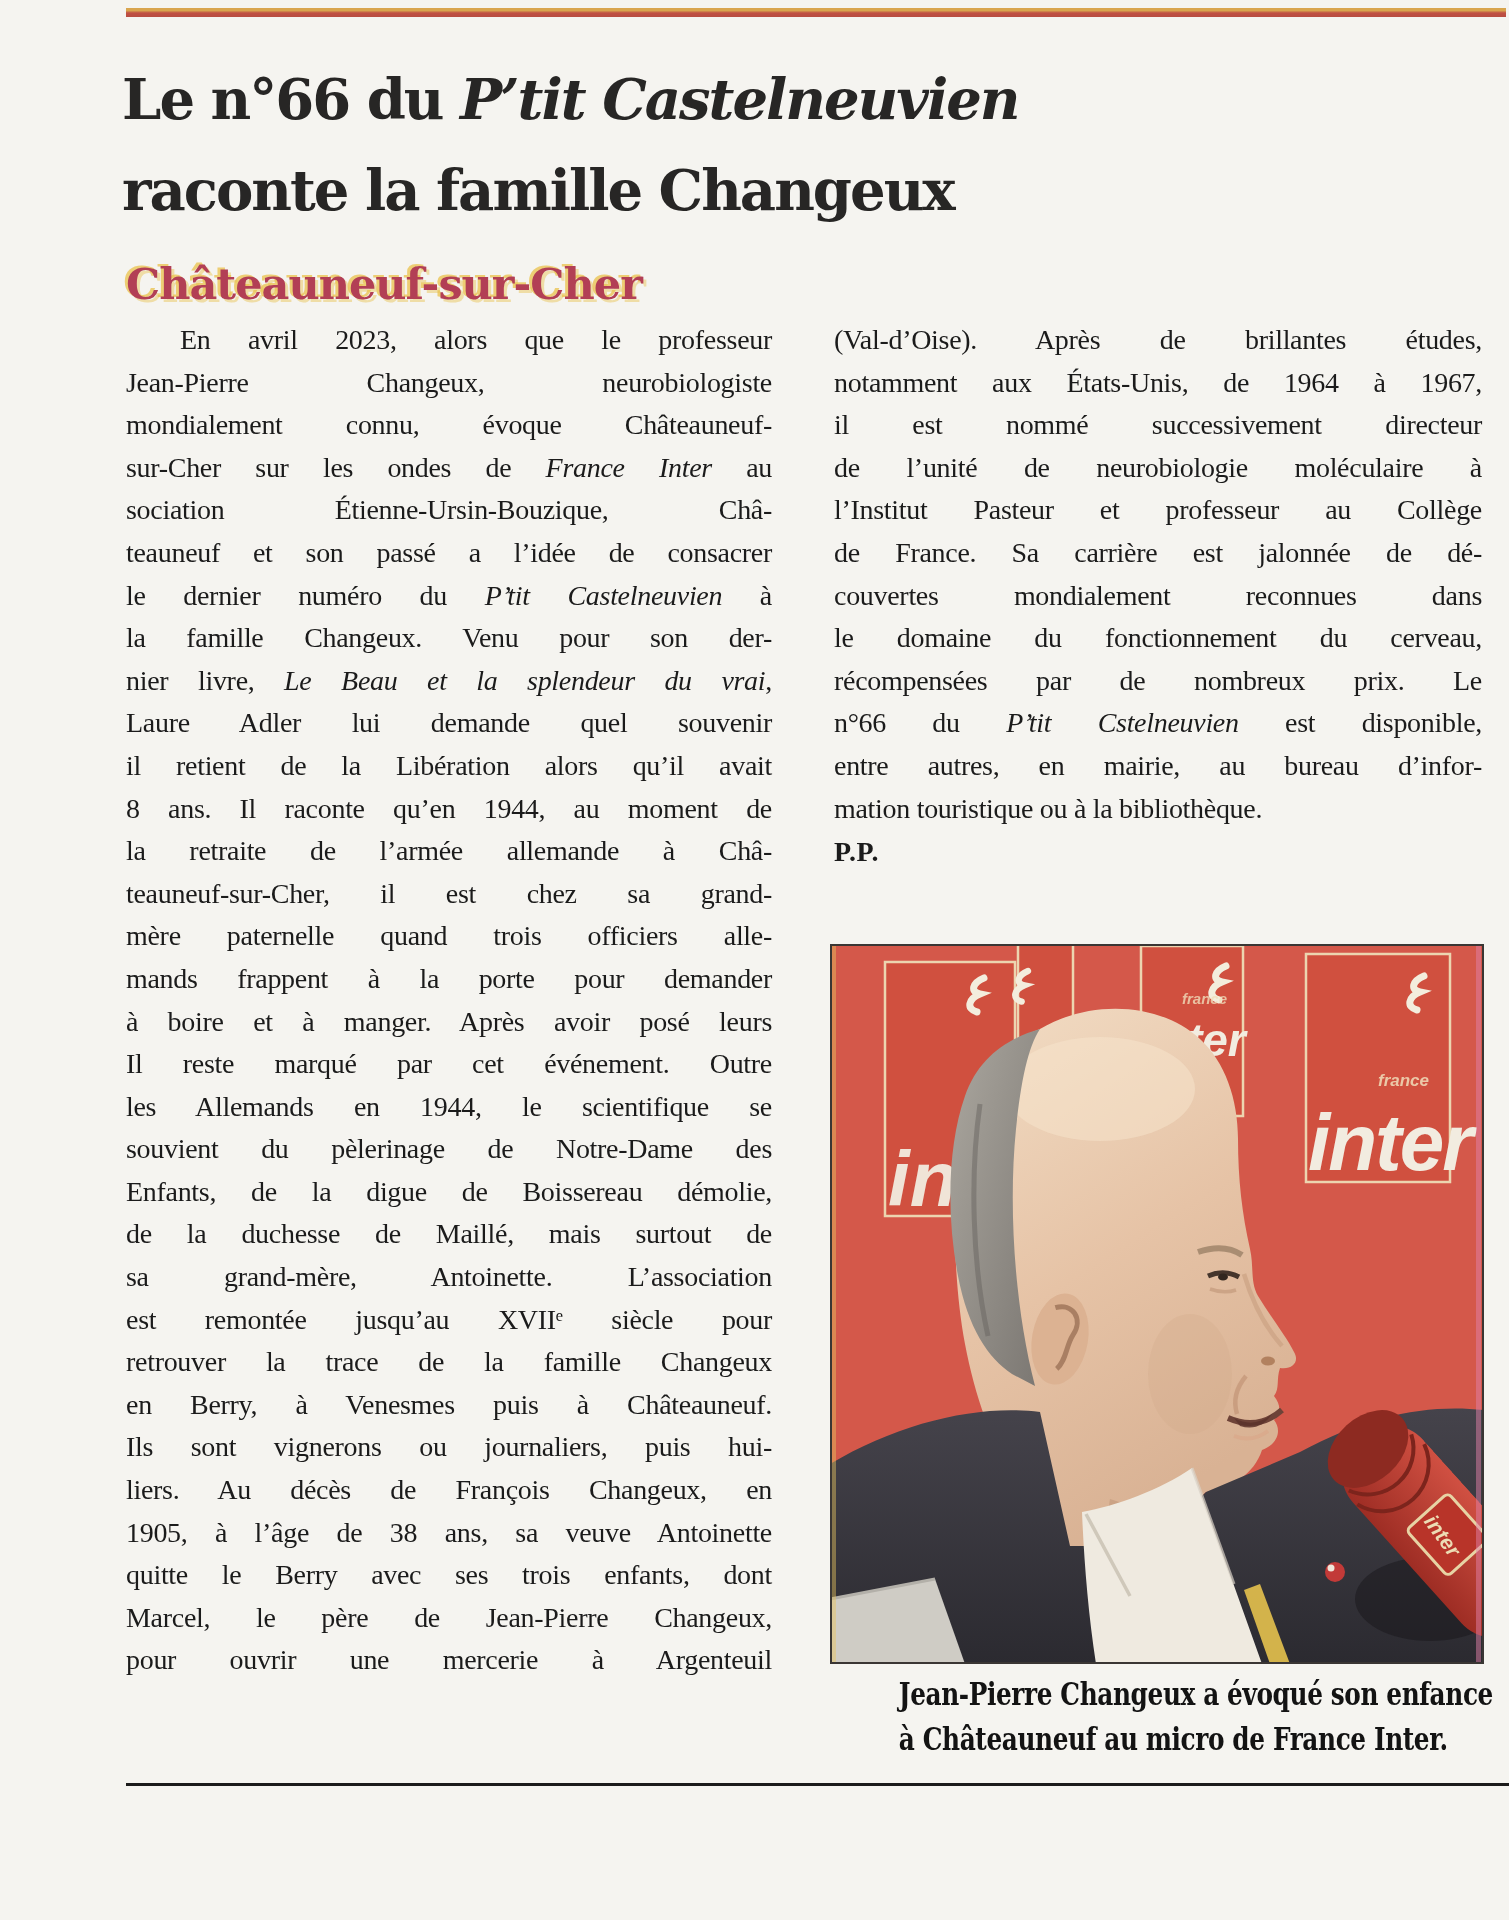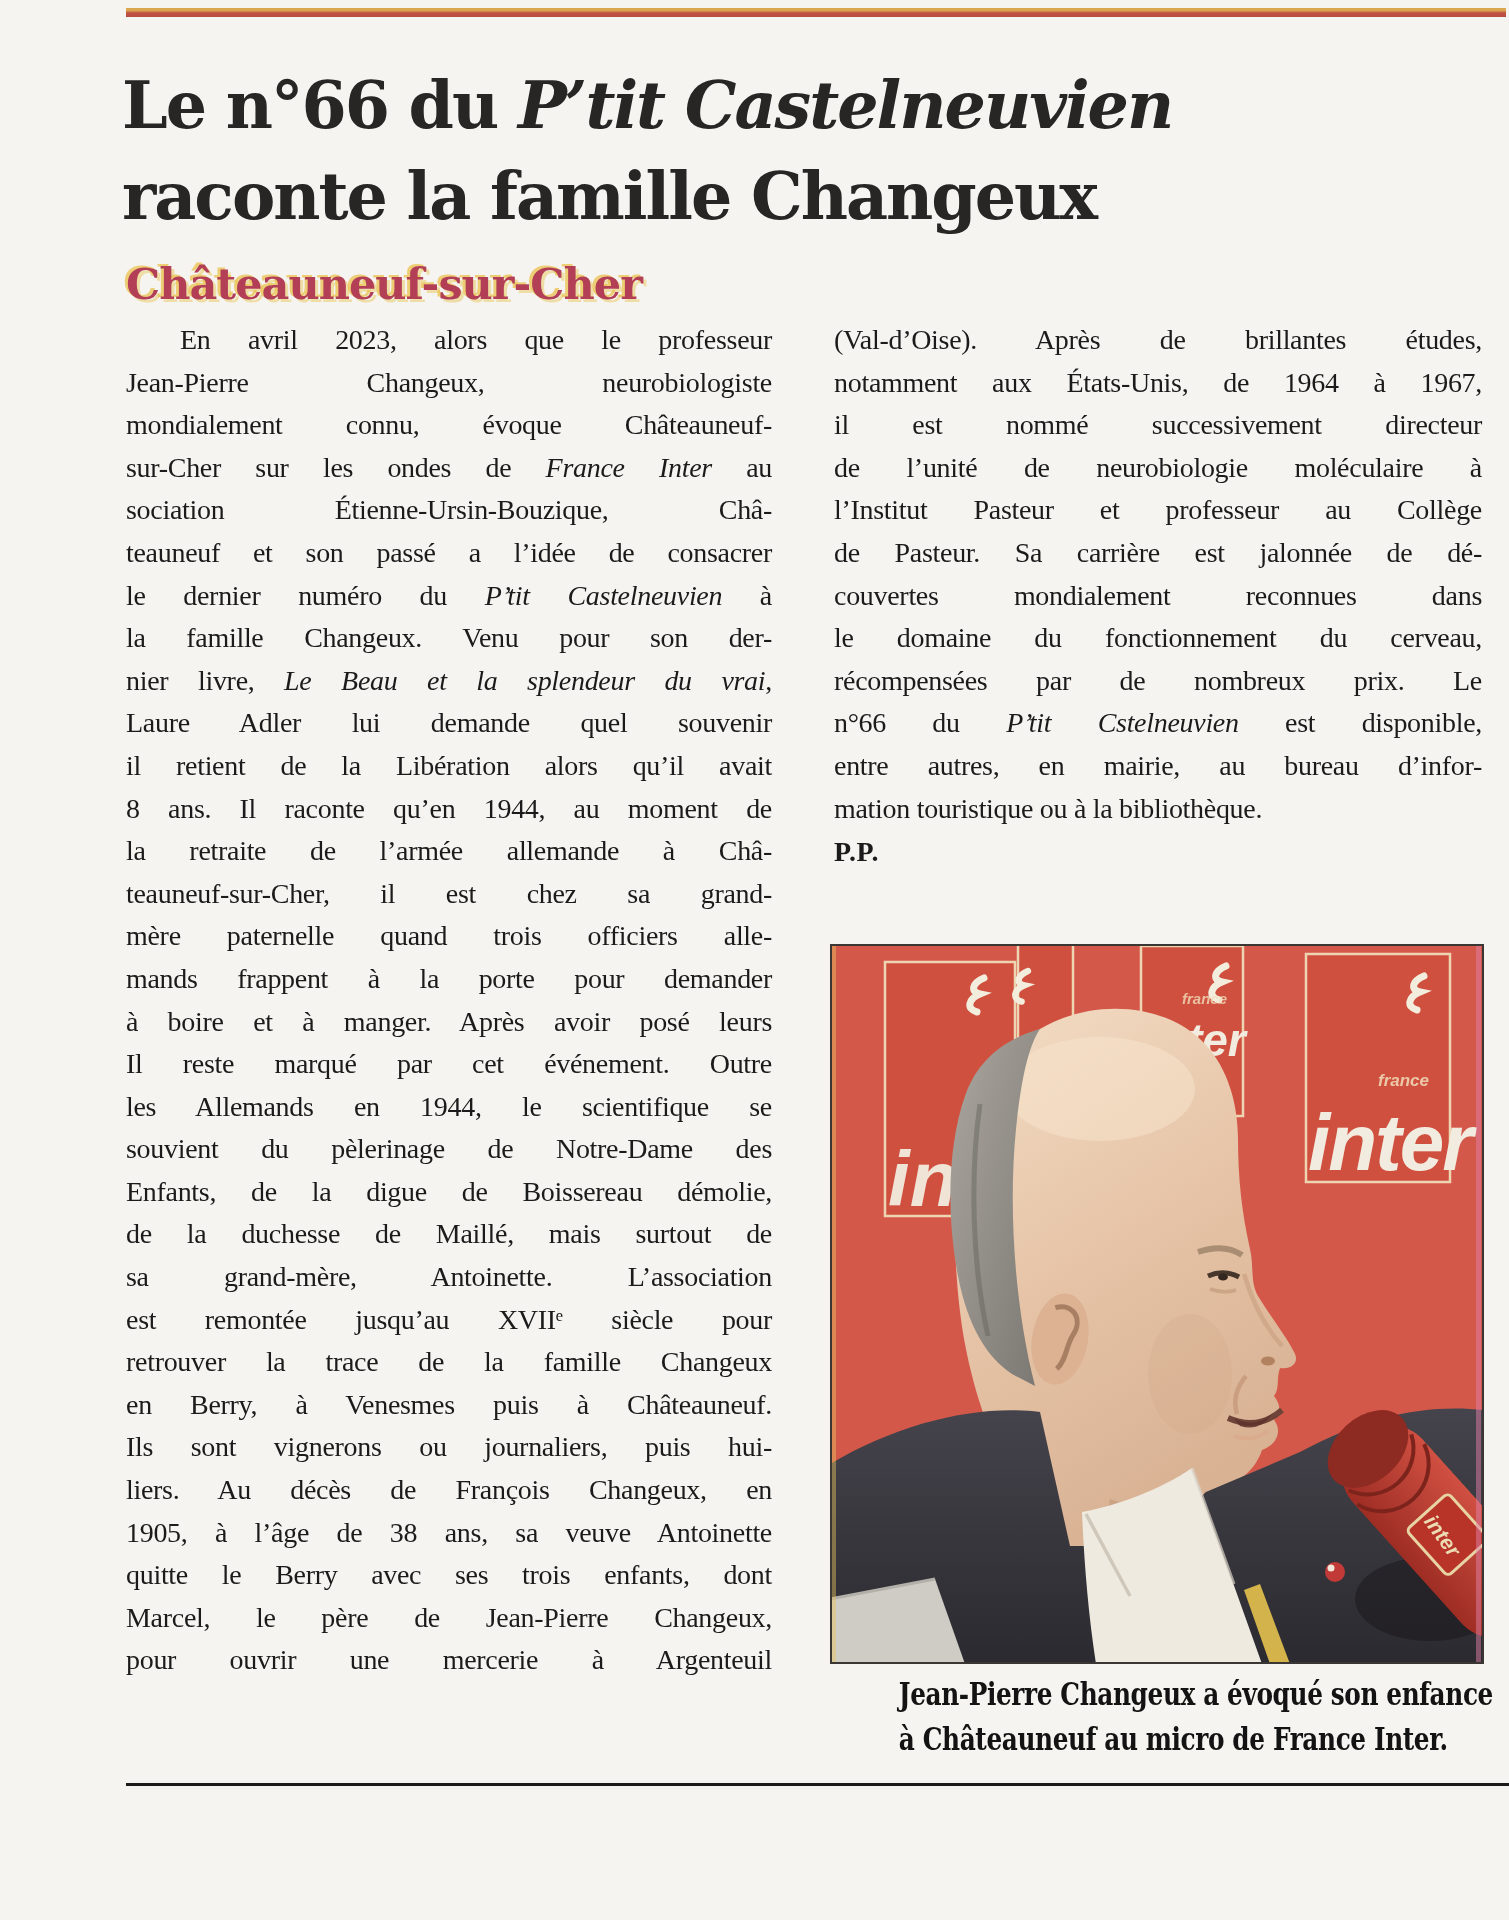--- a/index.html
+++ b/index.html
@@ -2,21 +2,21 @@
 <html><head>
 <meta charset="utf-8">
 <style>
   html,body{margin:0;padding:0;background:#e8e6e2;}
   .page{position:relative;width:1509px;height:1920px;background:#f5f4f0;overflow:hidden;
         font-family:"Liberation Serif","DejaVu Serif",serif;color:#1b1b1b;}
   .top-rule{position:absolute;left:126px;top:8px;width:1380px;height:9px;
         background:linear-gradient(#d9a54e 0%,#d9a54e 28%,#c05044 55%,#b84c40 100%);}
   .headline{position:absolute;left:122px;top:16px;width:1380px;
         font-family:"DejaVu Serif","Liberation Serif",serif;font-weight:bold;
-        font-size:65px;line-height:91px;letter-spacing:-2px;color:#272625;}
+        font-size:56px;line-height:91px;letter-spacing:-2px;color:#272625;}
   .headline em{font-style:italic;}
   .kicker{position:absolute;left:126px;top:258px;
         font-family:"DejaVu Serif","Liberation Serif",serif;font-weight:bold;
         font-size:43px;line-height:52px;letter-spacing:-1px;color:#b23f55;
         text-shadow:-3px -2px 0 rgba(233,193,75,.75), 3px 3px 0 rgba(233,193,75,.45);}
   .col{position:absolute;top:319px;font-size:28px;line-height:42.6px;letter-spacing:-0.3px;}
   .col-left{left:126px;width:646px;}
   .col-right{left:834px;width:648px;}
   .tline{text-align:justify;text-align-last:justify;}
   .tl-end{text-align-last:left;}
@@ -78,21 +78,21 @@
       <div class="tline">pour ouvrir une mercerie à Argenteuil</div>
     </div>
 
   <div class="col col-right">
     <div>
         <div class="tline">(Val-d’Oise). Après de brillantes études,</div>
         <div class="tline">notamment aux États-Unis, de 1964 à 1967,</div>
         <div class="tline">il est nommé successivement directeur</div>
         <div class="tline">de l’unité de neurobiologie moléculaire à</div>
         <div class="tline">l’Institut Pasteur et professeur au Collège</div>
-        <div class="tline">de Pasteur. Sa carrière est jalonnée de dé-</div>
+        <div class="tline">de France. Sa carrière est jalonnée de dé-</div>
         <div class="tline">couvertes mondialement reconnues dans</div>
         <div class="tline">le domaine du fonctionnement du cerveau,</div>
         <div class="tline">récompensées par de nombreux prix. Le</div>
         <div class="tline">n°66 du <em>P’tit Cstelneuvien</em> est disponible,</div>
         <div class="tline">entre autres, en mairie, au bureau d’infor-</div>
         <div class="tline tl-end">mation touristique ou à la bibliothèque.</div>
       </div>
     <div class="byline">P.P.</div>
   </div>
 

